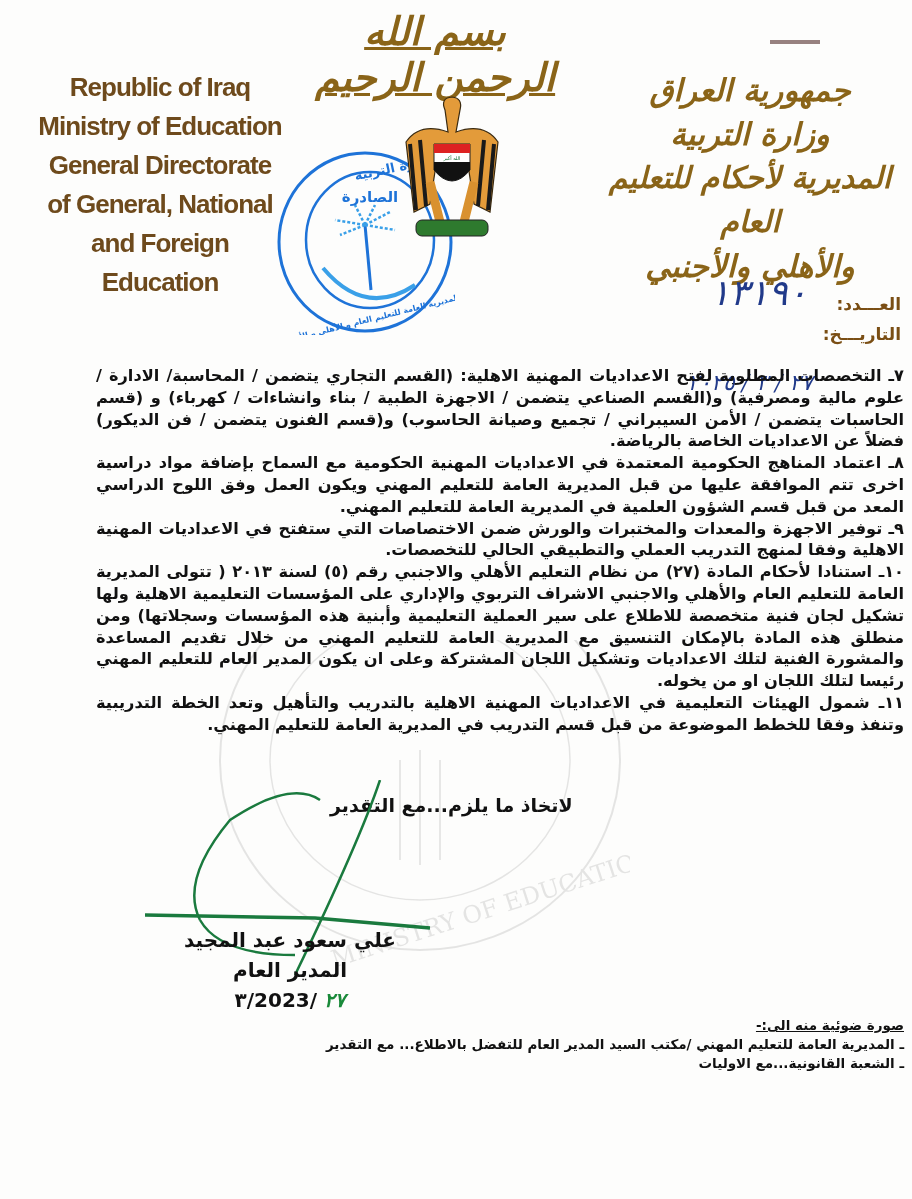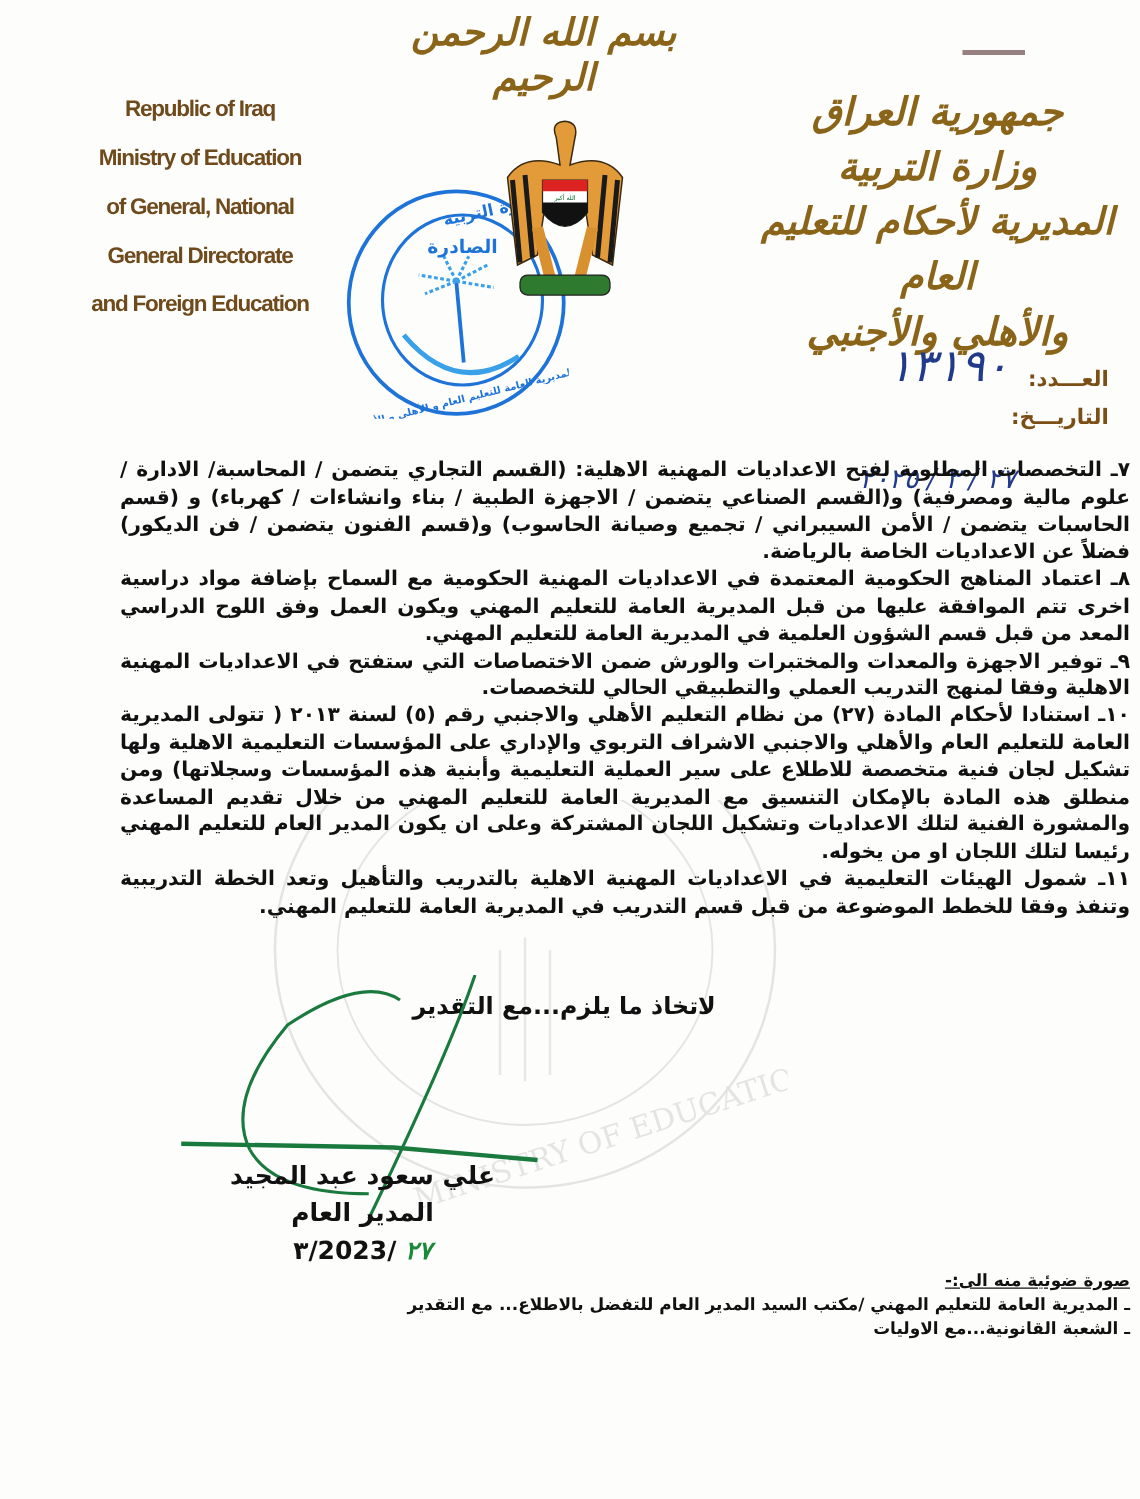--- a/index.html
+++ b/index.html
@@ -4,39 +4,39 @@
 <style>
   html, body { margin:0; padding:0; }
   body {
     width:912px; height:1199px; background:#fdfdfc; position:relative; overflow:hidden;
     font-family:"DejaVu Sans", sans-serif; color:#111;
   }
   .abs { position:absolute; }
   
   .basmala {
     left:300px; top:8px; width:270px; text-align:center; direction:rtl;
-    font-family:"DejaVu Serif", serif; font-size:30px; font-style:italic; font-weight:bold;
-    color:#8a6418; letter-spacing:1px;
+    font-family:"DejaVu Serif", serif; font-size:39px; font-style:italic; font-weight:bold;
+    color:#8a6418; letter-spacing:1px;text-decoration:underline;
   }
   .eng-header {
     left:30px; top:68px; width:260px; text-align:center;
     font-family:"Liberation Sans", sans-serif; font-weight:bold; color:#6e4a1c;
-    font-size:18px; line-height:39px; letter-spacing:-1px;
+    font-size:26px; line-height:39px; letter-spacing:-1px;
   }
   .ar-header {
     left:600px; top:68px; width:300px; text-align:center; direction:rtl;
     font-family:"DejaVu Serif", serif; font-weight:bold; color:#8a6418;
     font-size:31px; line-height:44px; font-style:italic;
   }
   .ar-header .l3 { font-size:30px; }
   .stamp { left:275px; top:150px; width:180px; height:185px; }
   .eagle { left:400px; top:92px; width:105px; height:150px; }
   .ref-block { left:560px; top:278px; width:345px; direction:rtl; }
   .ref-row { height:38px; position:relative; }
-  .ref-label { position:absolute; right:18px; font-weight:bold; color:#7a4e14; font-size:17px; }
+  .ref-label { position:absolute; right:4px; font-weight:bold; color:#7a4e14; font-size:17px; }
   .ref-val-num { position:absolute; right:98px; top:-14px; font-family:"DejaVu Serif", serif; font-style:italic; font-size:36px; color:#213a8a; direction:rtl; }
   .ref-val-date { position:absolute; right:92px; top:-2px; font-family:"DejaVu Serif", serif; font-style:italic; font-size:22px; color:#213a8a;margin-top:48px; }
   
   .body-text {
     left:96px; top:348px; width:808px; direction:rtl; text-align:justify;
     font-family:"DejaVu Sans", sans-serif; font-weight:bold; font-size:16.2px; line-height:21.8px;margin-top:17px;
   }
   .body-text p { margin:0; }
   .closing {
     left:330px; top:794px; width:340px; text-align:left; direction:rtl;
@@ -65,22 +65,22 @@
   <ellipse cx="210" cy="120" rx="150" ry="140" fill="none" stroke="#777" stroke-width="1.5"></ellipse>
   <path d="M190 120 L190 220 M210 110 L210 225 M230 120 L230 220" stroke="#888" stroke-width="2"></path>
   <text x="120" y="300" font-size="24" fill="#777" font-family="DejaVu Serif, serif" transform="rotate(-18 210 300)">MINISTRY OF EDUCATION</text>
 </svg>
 
 <div class="abs basmala">بسم الله الرحمن الرحيم</div>
 
 <div class="abs eng-header">
   <div>Republic of Iraq</div>
   <div>Ministry of Education</div>
+  <div>General Directorate</div>
   <div>of General, National</div>
-  <div>General Directorate</div>
   <div>and Foreign Education</div>
 </div>
 
 <div class="abs ar-header">
   <div>جمهورية العراق</div>
   <div>وزارة التربية</div>
   <div class="l3">المديرية لأحكام للتعليم العام</div>
   <div>والأهلي والأجنبي</div>
 </div>
 

